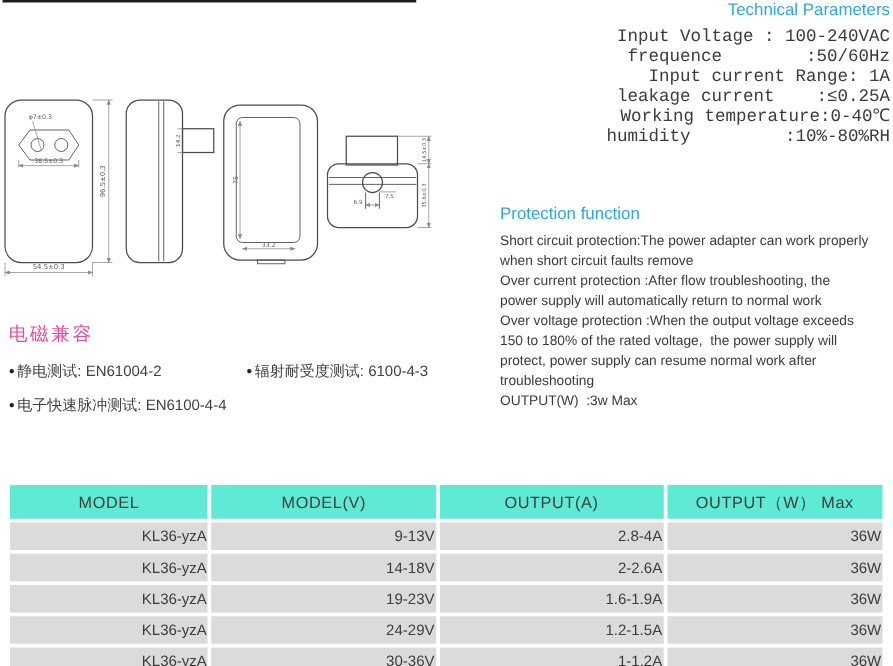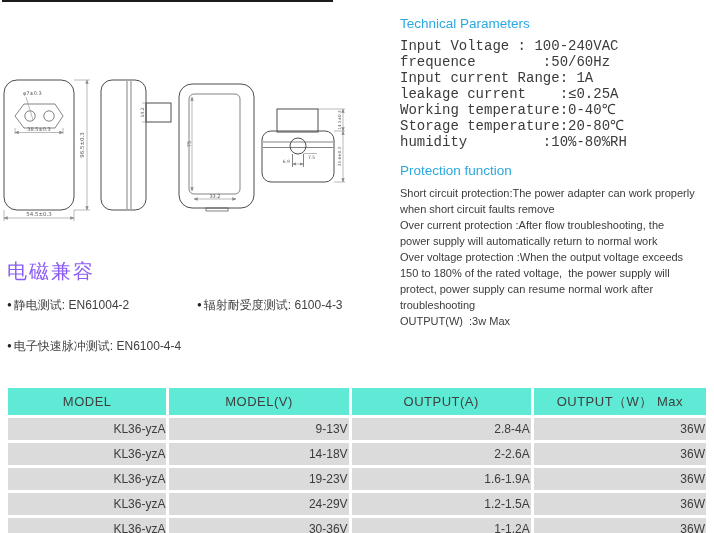--- a/index.html
+++ b/index.html
@@ -8,30 +8,30 @@
   .topline{position:absolute;left:2px;top:0;width:331px;height:2px;background:#1c1c1c;}
 
   
   .drawings{position:absolute;left:0;top:0;width:390px;height:240px;}
   .drawings .obj{fill:none;stroke:#4d4d4d;stroke-width:1;}
   .drawings .thin{fill:none;stroke:#4d4d4d;stroke-width:.7;}
   .drawings .dim{fill:none;stroke:#8a8a8a;stroke-width:.6;}
   .drawings text{fill:#5a5a5a;font-family:"DejaVu Sans",sans-serif;}
 
   
-  .tech{position:absolute;left:400px;top:16px;width:312px;}
+  .tech{position:absolute;left:400px;top:0;width:312px;text-align:right;}
   .sec-title{color:#2aa9e0;font-size:13.5px;margin:0 0 7px 0;font-weight:400;}
   .tech .line{font-size:14px;line-height:16px;white-space:pre;font-family:Liberation Mono, monospace;}
   .prot{position:absolute;left:400px;top:163px;width:318px;}
   .prot .line{font-size:11px;line-height:16px;white-space:pre;}
 
   
   .emc{position:absolute;left:7px;top:258px;width:385px;}
-  .emc-title{font-size:20px;color:#8b5cf6;letter-spacing:2px;margin-bottom:12px;}
-  .emc-grid{display:grid;grid-template-columns:190px auto;row-gap:24px;}
+  .emc-title{font-size:15px;color:#ec4899;letter-spacing:2px;margin-bottom:12px;}
+  .emc-grid{display:grid;grid-template-columns:190px auto;row-gap:10px;}
   .emc-item{font-size:12px;color:#3f3f3f;white-space:nowrap;}
   .emc-item .dot{font-size:8px;vertical-align:2px;margin-right:2px;color:#222;}
 
   
   .spec-table{position:absolute;left:5px;top:385px;width:704px;border-collapse:separate;border-spacing:3px;}
   .spec-table th{background:#5eead4;color:#3f3f3f;font-size:13px;font-weight:400;height:25px;letter-spacing:.5px;}
   .spec-table td{background:#dbdbdb;color:#3c3c3c;font-size:12px;text-align:right;height:20px;}
 </style>
 </head>
 <body>
@@ -110,21 +110,20 @@
     </g>
   </svg>
 
   <div class="tech">
     <div class="sec-title">Technical Parameters</div>
     <div class="line">Input Voltage : 100-240VAC</div>
     <div class="line">frequence        :50/60Hz</div>
     <div class="line">Input current Range: 1A</div>
     <div class="line">leakage current    :≤0.25A</div>
     <div class="line">Working temperature:0-40℃</div>
-    <div class="line">Storage temperature:20-80℃</div>
     <div class="line">humidity         :10%-80%RH</div>
   </div>
 
   <div class="prot">
     <div class="sec-title">Protection function</div>
     <div class="line">Short circuit protection:The power adapter can work properly</div>
     <div class="line">when short circuit faults remove</div>
     <div class="line">Over current protection :After flow troubleshooting, the</div>
     <div class="line">power supply will automatically return to normal work</div>
     <div class="line">Over voltage protection :When the output voltage exceeds</div>

